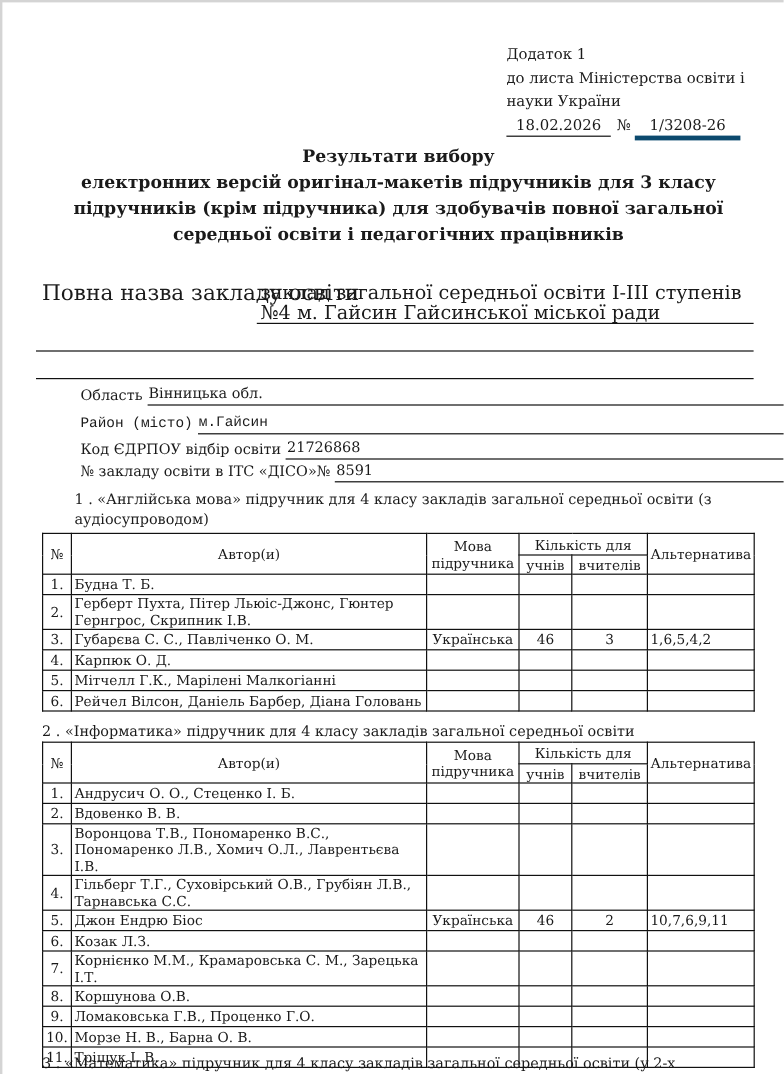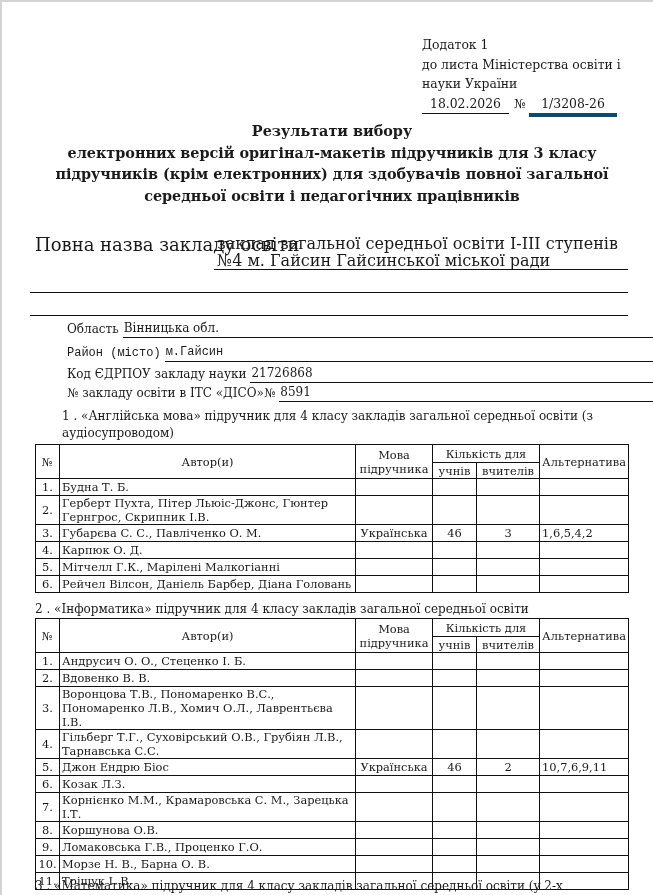--- a/index.html
+++ b/index.html
@@ -73,40 +73,40 @@
   <div class="date-row">
     <span class="date-val">18.02.2026</span>
     <span class="num-sign">№</span>
     <span class="num-val">1/3208-26</span>
   </div>
 </div>
 
 <div id="title" class="abs">
   <div>Результати вибору</div>
   <div>електронних версій оригінал-макетів підручників для 3 класу</div>
-  <div>підручників (крім електронних) для здобувачів повної загальної</div>
+  <div>підручників (крім підручника) для здобувачів повної загальної</div>
   <div>середньої освіти і педагогічних працівників</div>
 </div>
 
 <div id="inst-label" class="abs t">Повна назва закладу освіти</div>
 <div id="inst-val" class="abs">заклад загальної середньої освіти І-ІІІ ступенів №4 м. Гайсин Гайсинської міської ради</div>
 <div id="inst-line" class="abs"></div>
 <div id="blank-line1" class="abs"></div>
 <div id="blank-line2" class="abs"></div>
 
 <div id="f-oblast" class="field">
   <span class="lbl">Область</span>
   <span class="val">Вінницька обл.</span>
 </div>
 <div id="f-rayon" class="field">
   <span class="lbl">Район (місто)</span>
   <span class="val">м.Гайсин</span>
 </div>
 <div id="f-edrpou" class="field">
-  <span class="lbl">Код ЄДРПОУ закладу науки</span>
+  <span class="lbl">Код ЄДРПОУ відбір освіти</span>
   <span class="val">21726868</span>
 </div>
 <div id="f-disco" class="field">
   <span class="lbl">№ закладу освіти в ІТС «ДІСО»№</span>
   <span class="val">8591</span>
 </div>
 
 <div id="s1-title" class="section-title">1 . «Англійська мова» підручник для 4 класу закладів загальної середньої освіти (з аудіосупроводом)</div>
 <table id="t1" class="grid">
   <colgroup>

